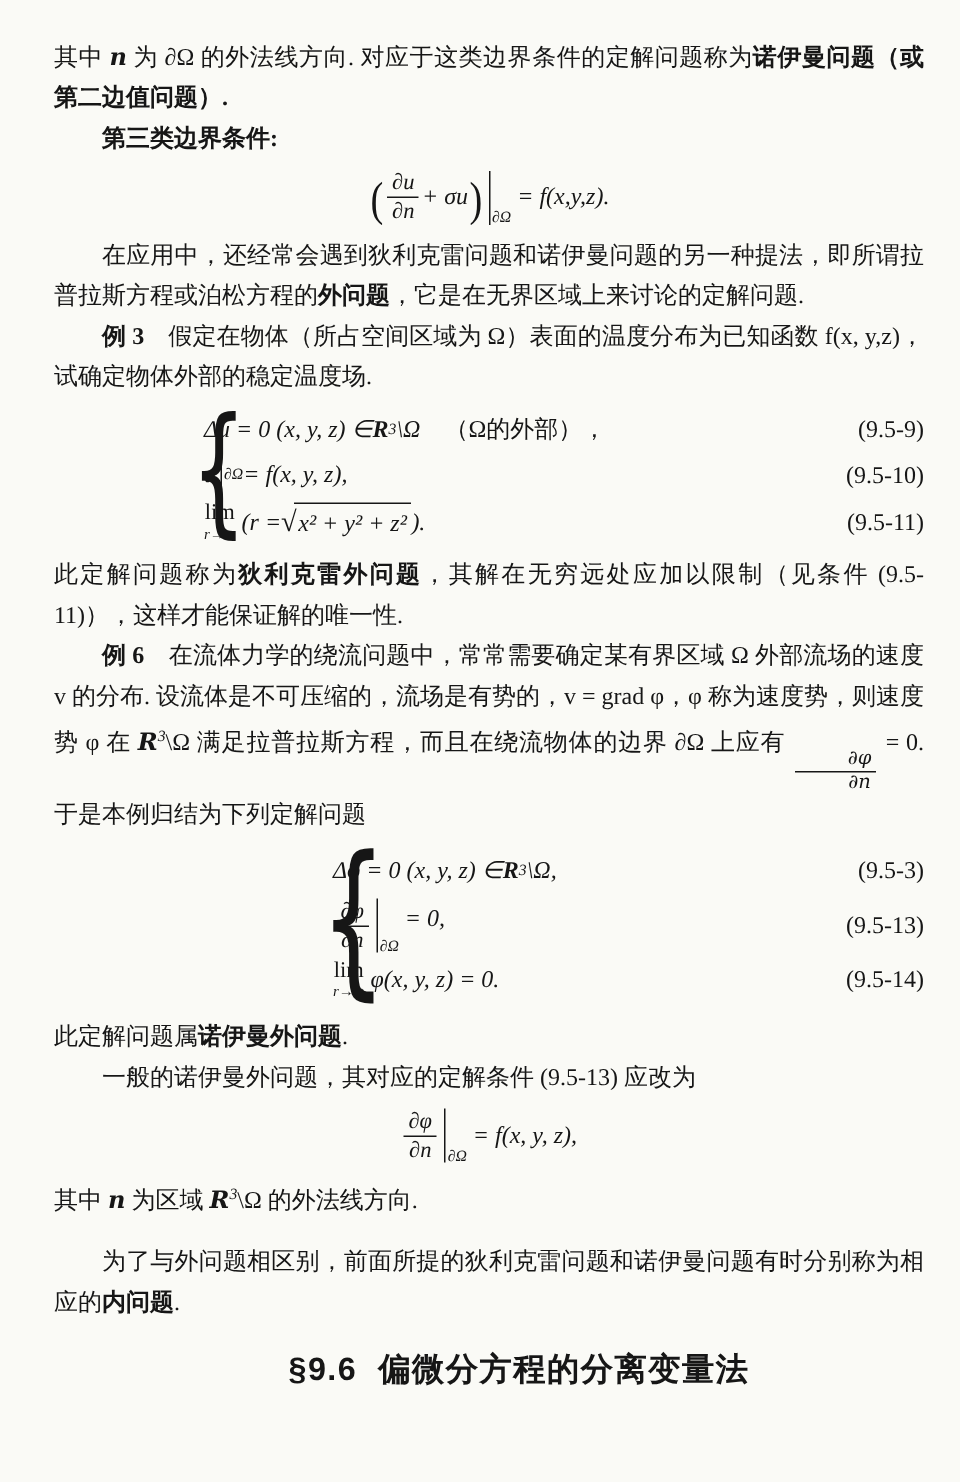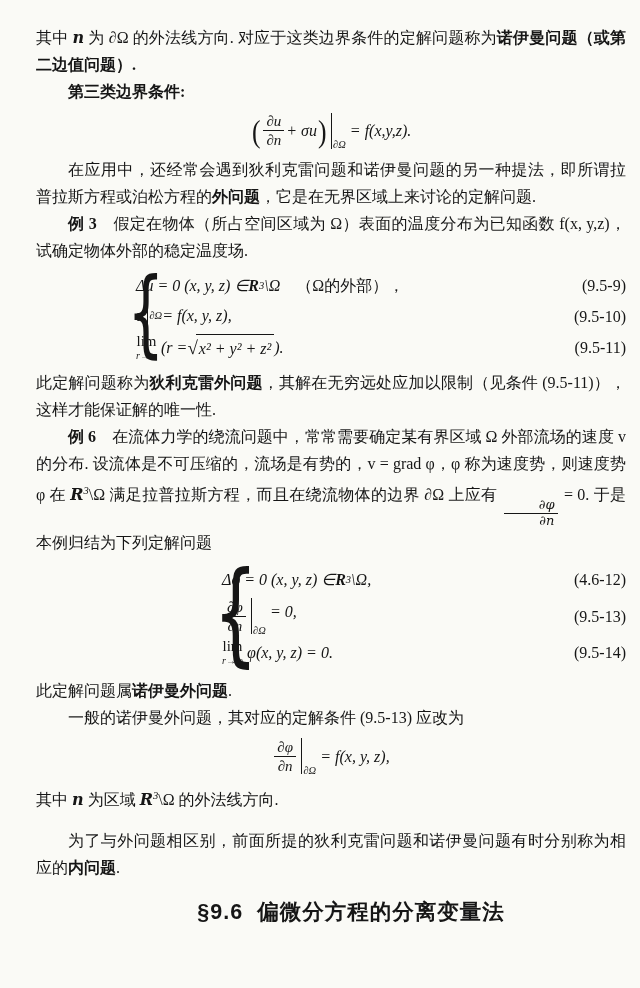--- a/index.html
+++ b/index.html
@@ -3,21 +3,21 @@
 <meta charset="utf-8">
 <style>
   html,body{margin:0;padding:0;}
   body{
     width:640px;height:988px;overflow:hidden;
     background:#fafaf6;
     color:#161616;
     font-family:"Liberation Serif","DejaVu Serif",serif;
   }
   .sheet{
-    padding:24px 14px 0 36px;
+    padding:24px 24px 0 36px;
     font-size:16px;line-height:27px;
   }
   p{margin:0;text-align:justify;}
   .indent{text-indent:2em;}
   .b{font-weight:bold;}
   .it{font-style:italic;font-family:"DejaVu Serif",serif;}
   .cjk{font-style:normal;}
   sup{font-size:10.5px;vertical-align:6px;font-style:italic;}
   .subsm{font-size:10.5px;vertical-align:-5px;font-style:italic;}
 
@@ -142,21 +142,21 @@
   <div class="eqsys sys2">
     <span class="brace">{</span>
     <div class="rows">
       <div class="eqrow">
         <span class="eqleft">
             <span>Δφ = 0  (x, y, z) ∈ </span>
             <span class="b">R</span>
             <sup>3</sup>
             <span>\Ω,</span>
           </span>
-        <span class="eqlabel">(4.6-12)</span>
+        <span class="eqlabel">(9.5-3)</span>
       </div>
       <div class="eqrow">
         <span class="eqleft">
             <span class="frac">
               <span class="num">∂φ</span>
               <span class="den">∂n</span>
             </span>
             <span class="vbar"></span>
             <span class="barsub">∂Ω</span>
             <span> = 0,</span>

